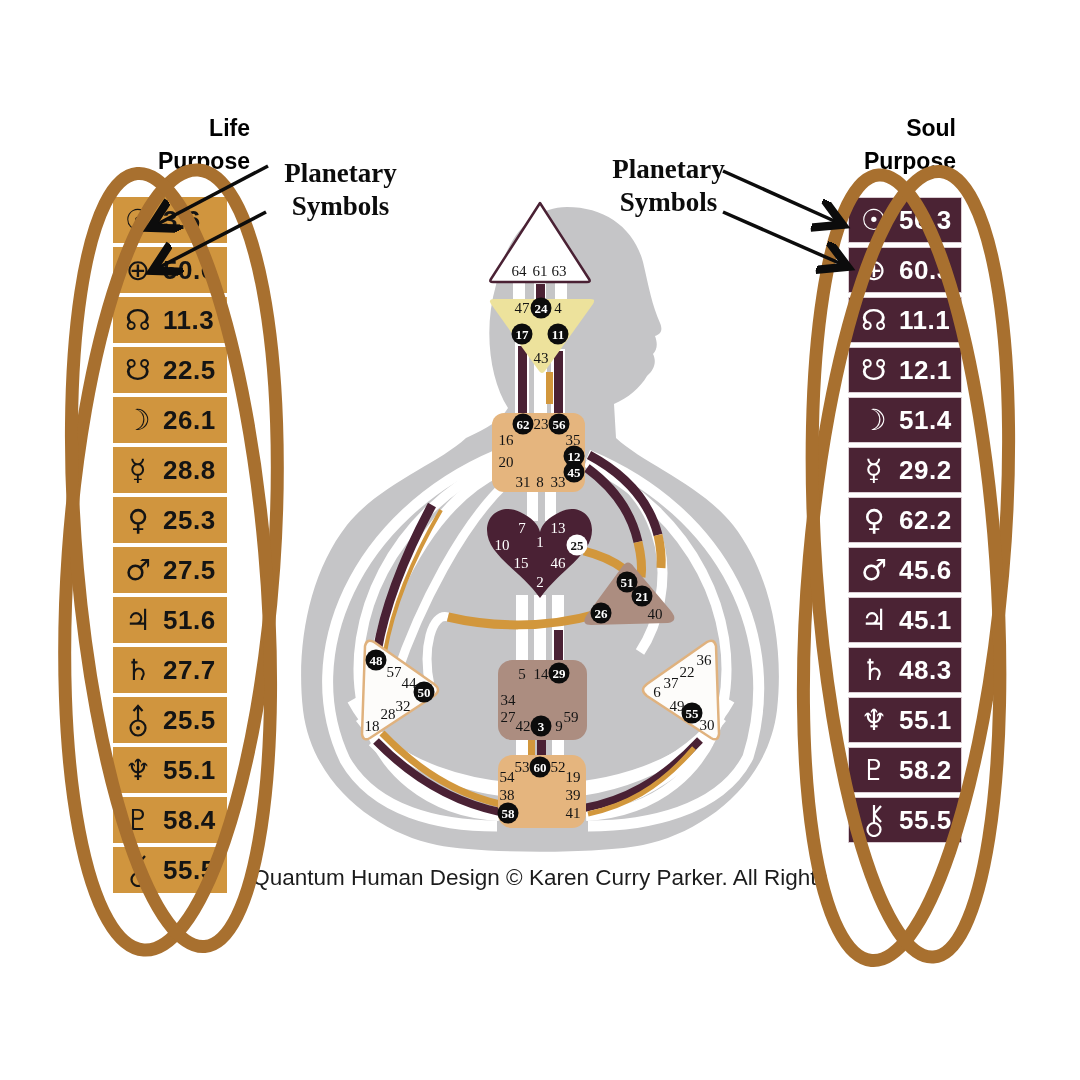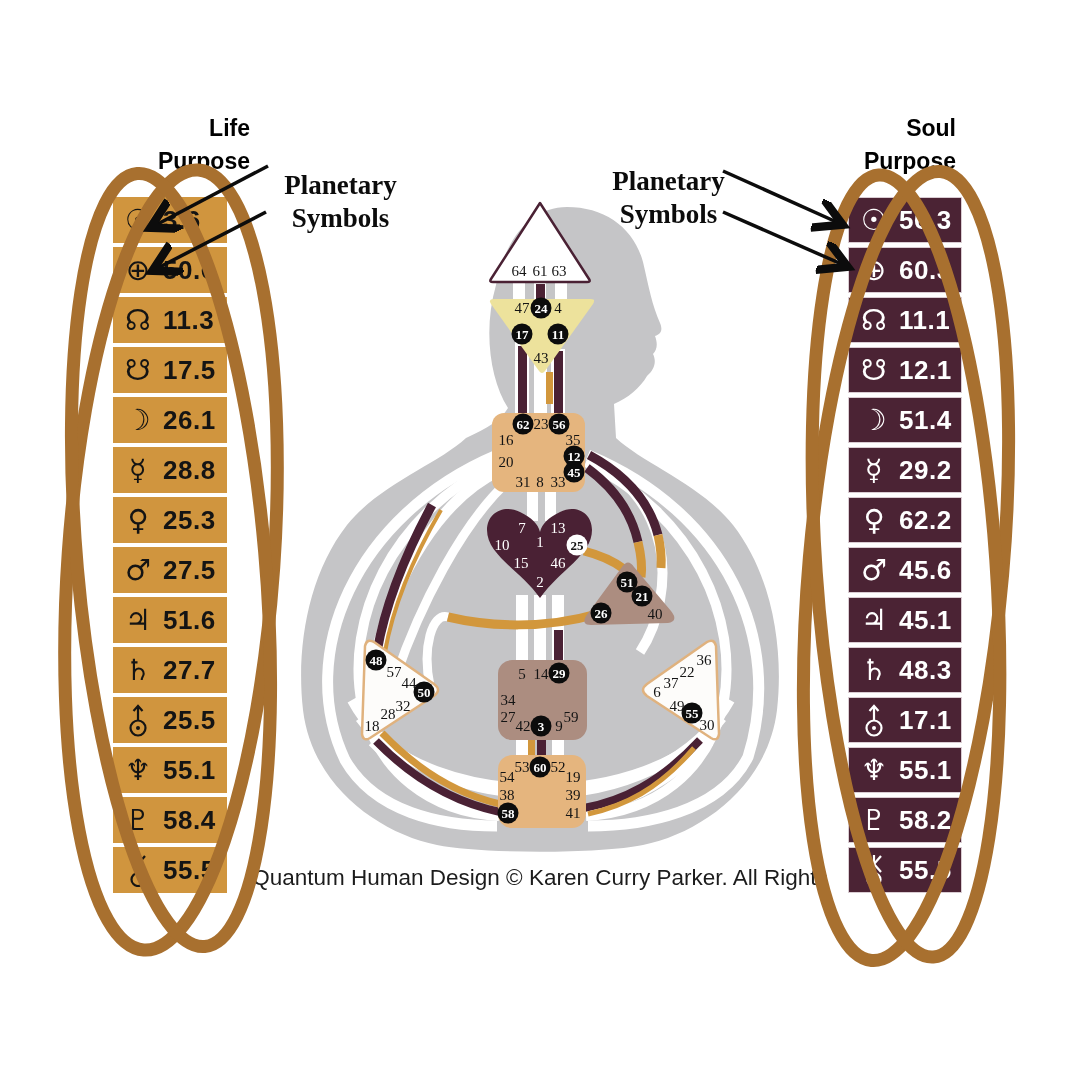--- a/index.html
+++ b/index.html
@@ -8,21 +8,21 @@
     font-family:"Liberation Sans",sans-serif;overflow:hidden;
   }
   .col-title{
     position:absolute;text-align:right;font-weight:bold;font-size:23px;
     line-height:1.45;color:#000;z-index:3;
   }
   #life-title{left:90px;top:112px;width:160px;}
   #soul-title{left:796px;top:112px;width:160px;}
   .planetary-label{
     position:absolute;text-align:center;font-family:"Liberation Serif",serif;
-    font-weight:bold;font-size:27px;line-height:1.22;color:#0c0c0c;z-index:3;margin-top:12px;
+    font-weight:bold;font-size:27px;line-height:1.22;color:#0c0c0c;z-index:3;
   }
   #planetary-left{left:238px;top:157px;width:205px;}
   #planetary-right{left:566px;top:153px;width:205px;}
   .col{position:absolute;top:197px;width:114px;z-index:2;}
   #life-col{left:113px;}
   #soul-col{left:848px;}
   .prow{
     height:46px;margin-bottom:4px;display:flex;align-items:center;
     padding-left:7px;box-sizing:border-box;
   }
@@ -72,21 +72,21 @@
     <div class="prow">
       <span class="glyph">⊕</span>
       <span class="pval">50.6</span>
     </div>
     <div class="prow">
       <span class="glyph">☊</span>
       <span class="pval">11.3</span>
     </div>
     <div class="prow">
       <span class="glyph">☋</span>
-      <span class="pval">17.5</span>
+      <span class="pval">22.5</span>
     </div>
     <div class="prow">
       <span class="glyph">☽</span>
       <span class="pval">26.1</span>
     </div>
     <div class="prow">
       <span class="glyph">☿</span>
       <span class="pval">28.8</span>
     </div>
     <div class="prow">
@@ -169,31 +169,20 @@
       <span class="glyph">♂</span>
       <span class="pval">45.6</span>
     </div>
     <div class="prow">
       <span class="glyph">♃</span>
       <span class="pval">45.1</span>
     </div>
     <div class="prow">
       <span class="glyph">♄</span>
       <span class="pval">48.3</span>
-    </div>
-    <div class="prow">
-      <span class="glyph">
-        <svg width="24" height="34" viewBox="0 0 24 34" fill="none" stroke="currentColor" stroke-width="2.2">
-          <circle cx="12" cy="25" r="7.5"></circle>
-          <circle cx="12" cy="25" r="2" fill="currentColor" stroke="none"></circle>
-          <line x1="12" y1="17" x2="12" y2="4"></line>
-          <path d="M7.5,8 L12,3 L16.5,8"></path>
-        </svg>
-      </span>
-      <span class="pval">17.1</span>
     </div>
     <div class="prow">
       <span class="glyph">♆</span>
       <span class="pval">55.1</span>
     </div>
     <div class="prow">
       <span class="glyph">♇</span>
       <span class="pval">58.2</span>
     </div>
     <div class="prow">

